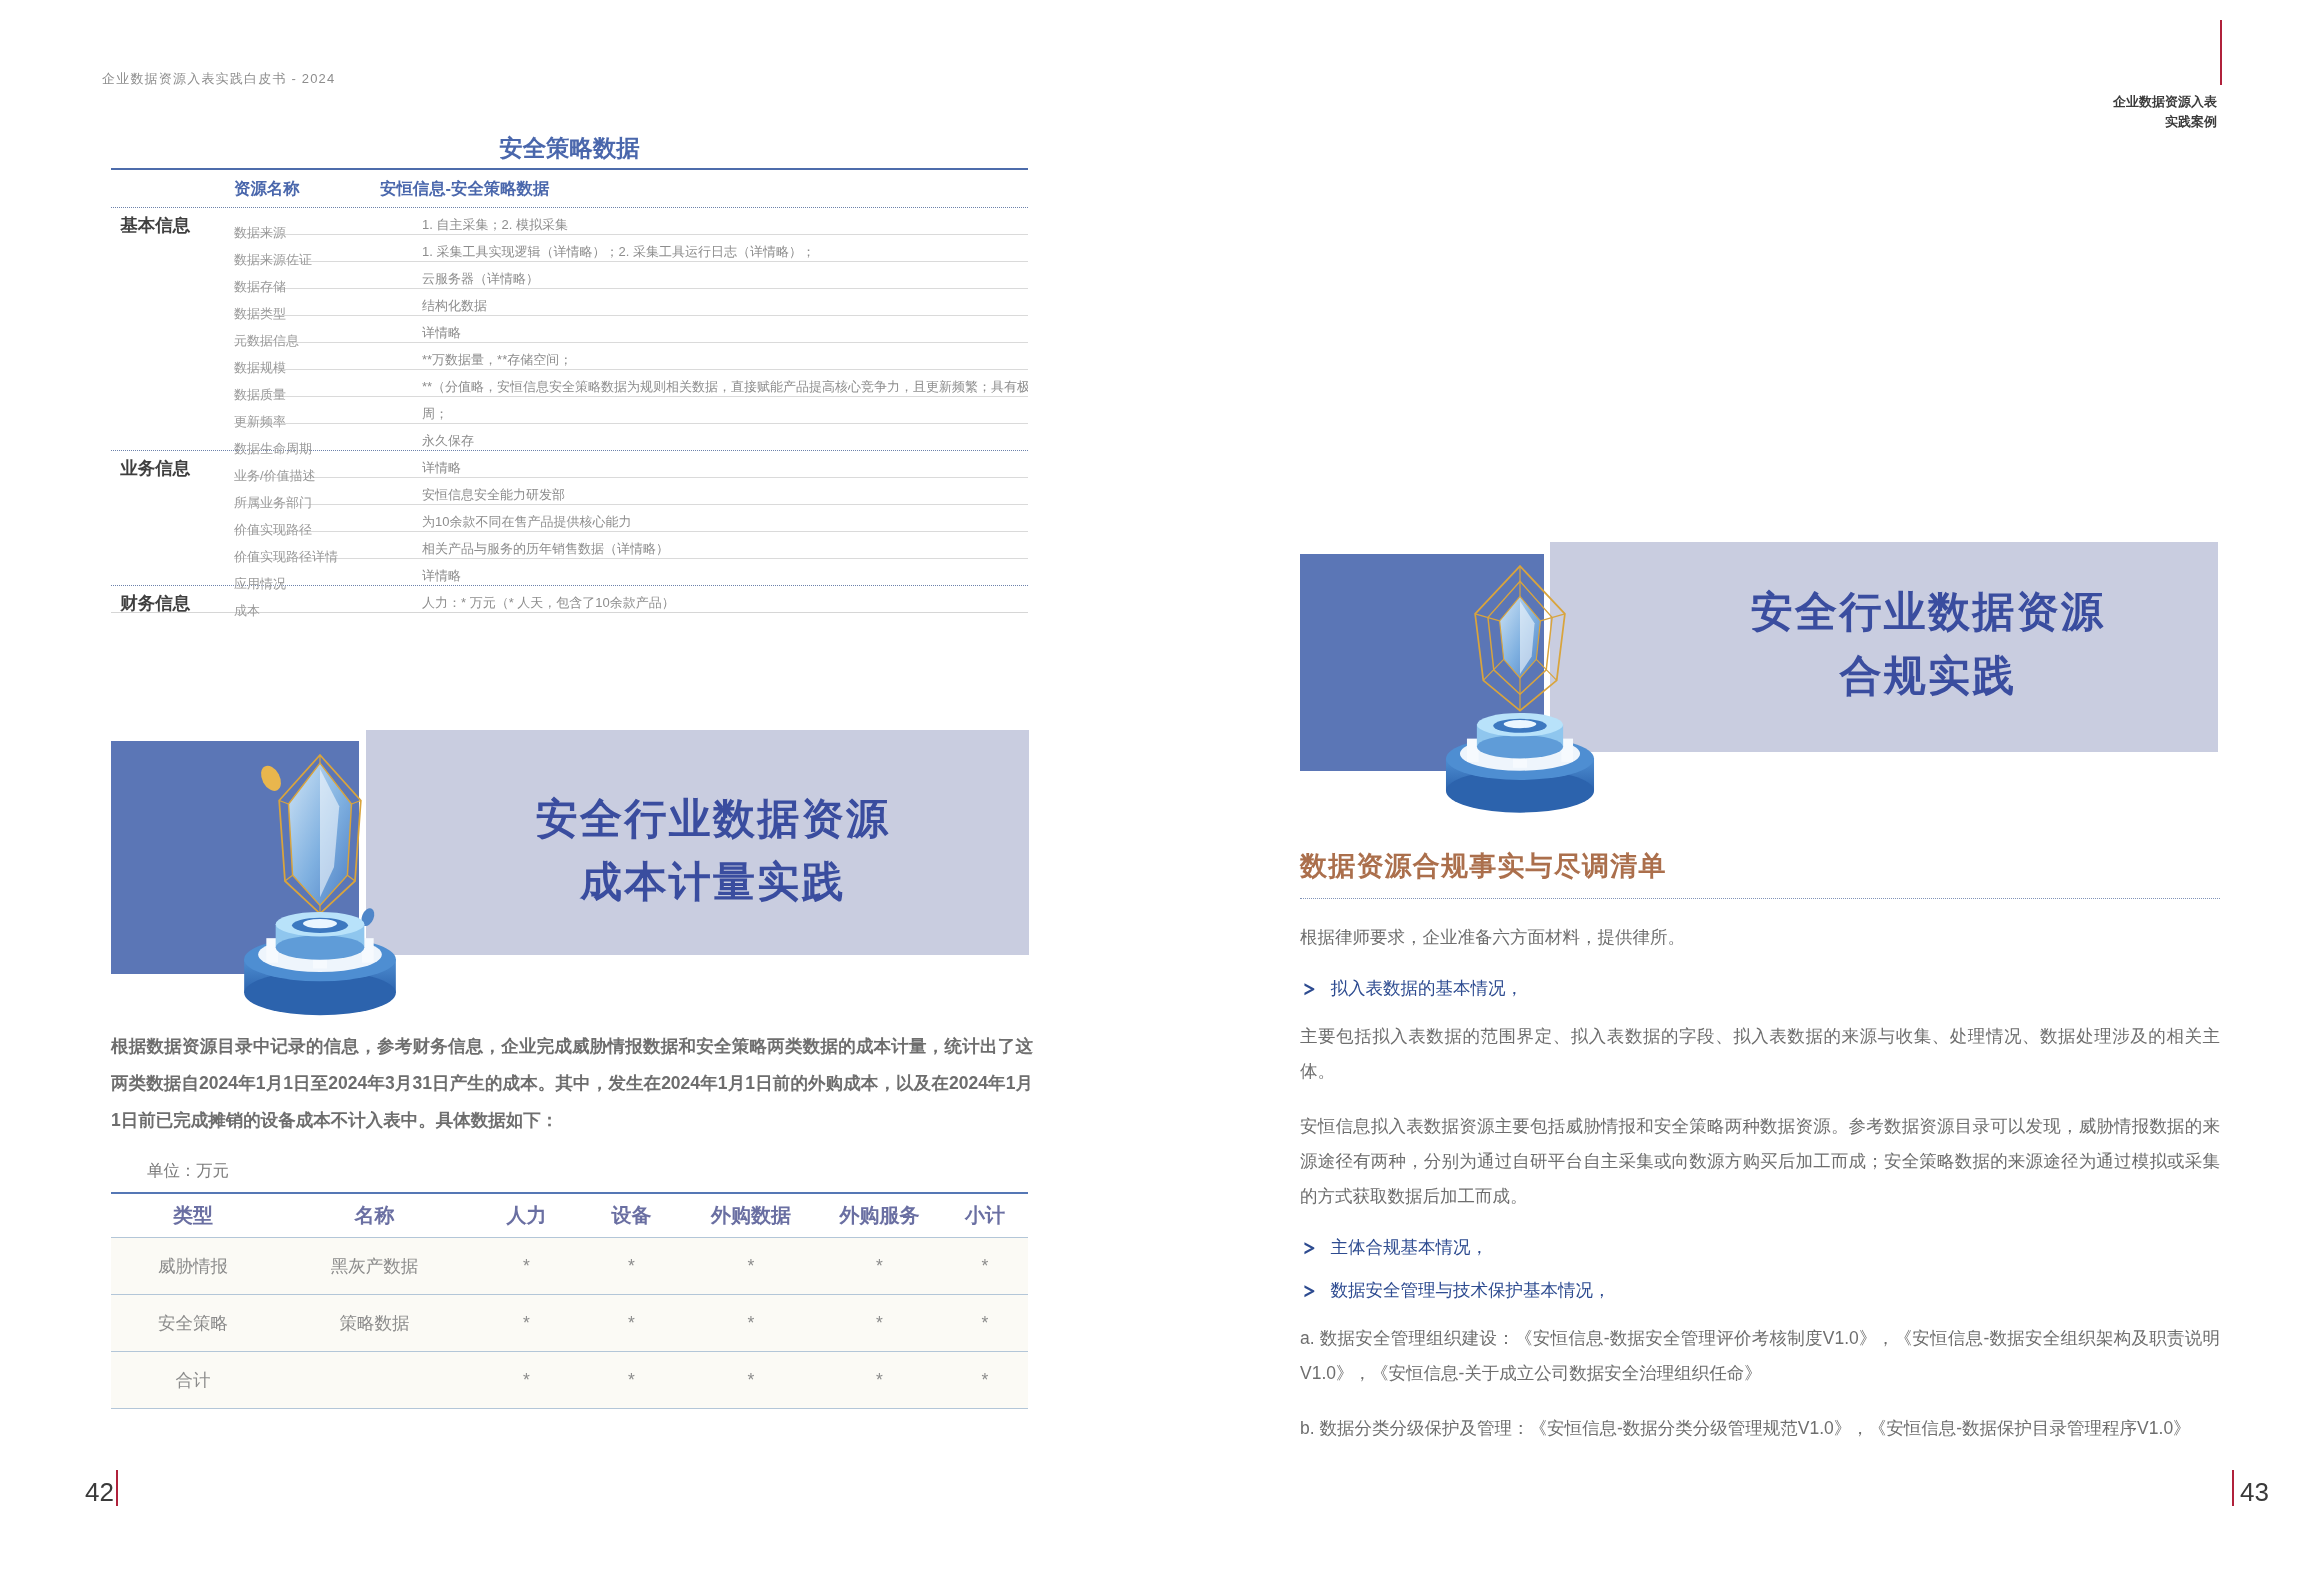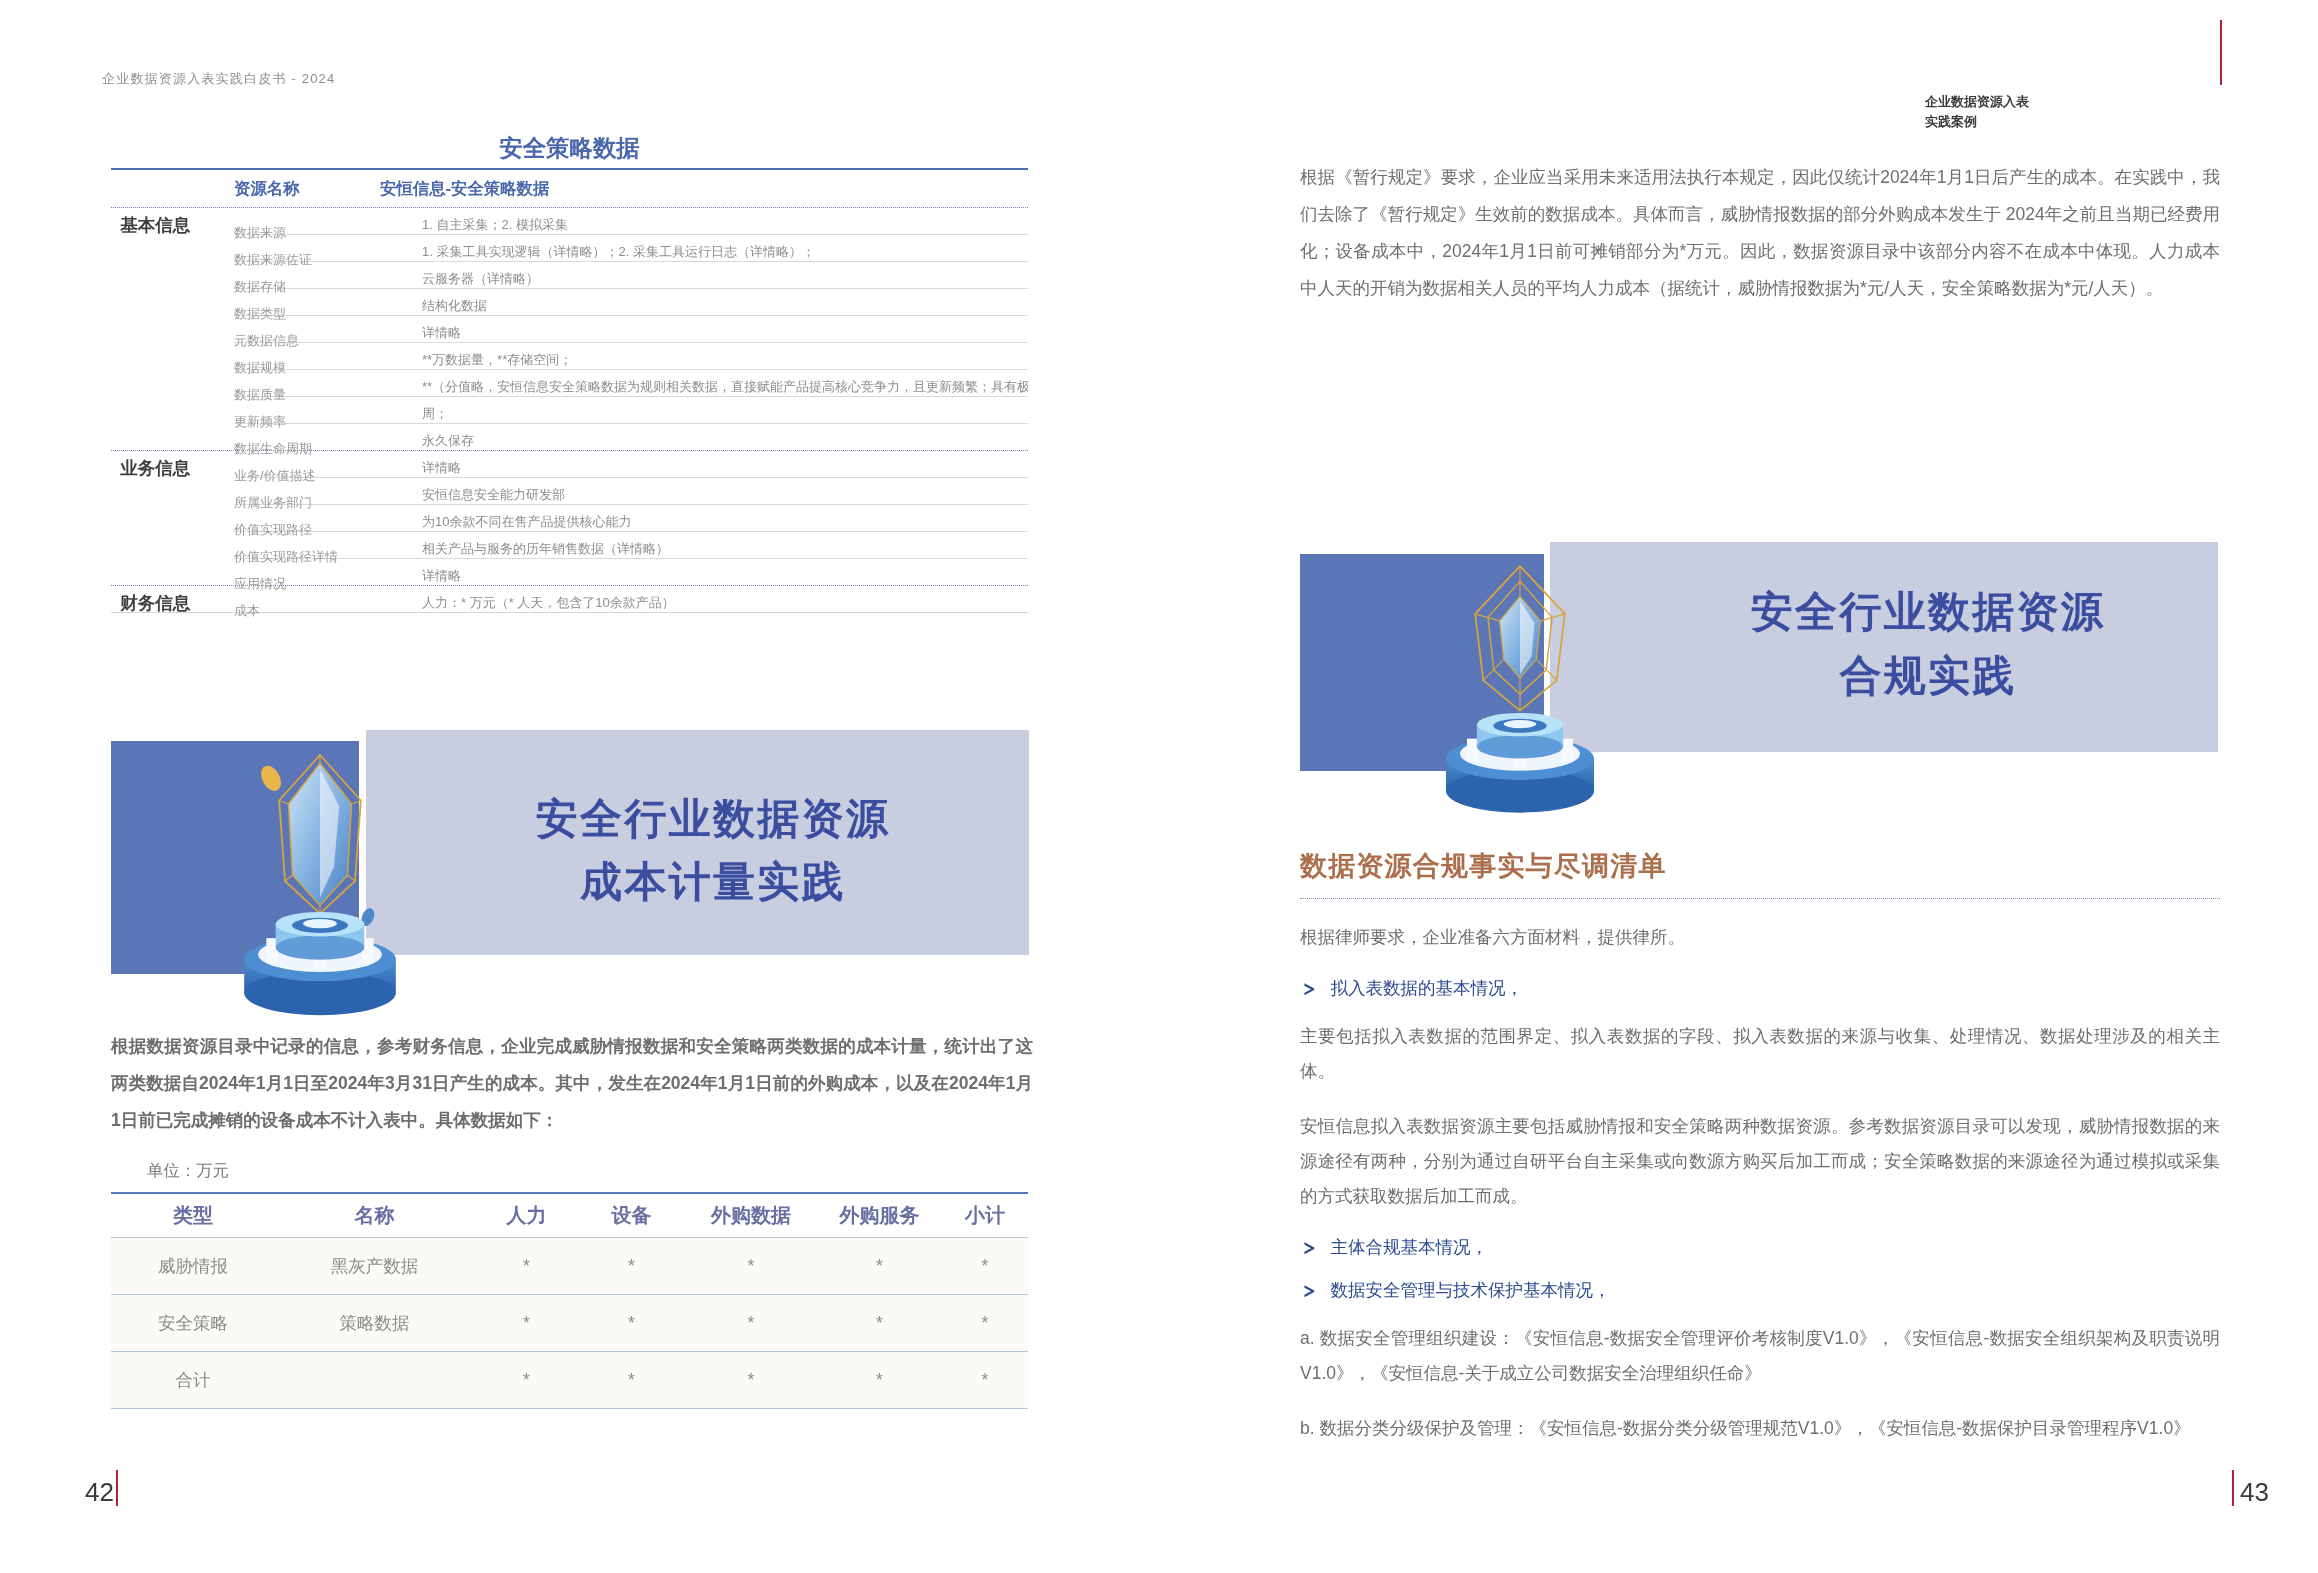--- a/index.html
+++ b/index.html
@@ -43,21 +43,21 @@
 
   .page-num{font-size:26px;color:#3a3a3a;}
   .pn-left{left:85px;top:1477px;}
   .redline{width:2.3px;background:#b0213b;}
   .rl-left{left:116px;top:1470px;height:36px;}
   .rl-right-top{left:2220px;top:20.4px;height:65px;}
   .rl-right-bottom{left:2232px;top:1470px;height:36px;}
   .pn-right{left:2240px;top:1477px;}
 
   
-  .rp-header{left:1925px;top:92px;width:292px;font-size:13px;font-weight:bold;
+  .rp-header{left:1925px;top:92px;width:292px;text-align:right;font-size:13px;font-weight:bold;
              color:#3c3c3c;line-height:20px;}
   .para-r1{left:1300px;top:159px;width:920px;}
   .para-r2{left:1300px;top:326px;width:920px;}
   .banner-blue-r{left:1300px;top:554px;width:244px;height:217px;background:#5b76b6;}
   .banner-lav-r{left:1550px;top:542px;width:668px;height:210px;background:#c9cde0;}
   .banner-title-r{left:1665px;top:580px;width:526px;text-align:center;font-size:42px;font-weight:bold;
                   color:#3a4d9f;line-height:64px;letter-spacing:2.3px;}
 
   .right-col{left:1300px;top:848px;width:920px;}
   .sec-heading{margin:0 0 14px 0;font-size:27px;font-weight:bold;color:#ab6f4c;letter-spacing:1.2px;}
@@ -245,21 +245,20 @@
 
   <div class="abs page-num pn-left">42</div>
   <div class="abs redline rl-left"></div>
 
   <div class="abs redline rl-right-top"></div>
   <div class="abs rp-header">
     <div>企业数据资源入表</div>
     <div>实践案例</div>
   </div>
 
-  <p class="abs para para-r1">根据《暂行规定》要求，企业应当采用未来适用法执行本规定，因此仅统计2024年1月1日后产生的成本。在实践中，我们去除了《暂行规定》生效前的数据成本。具体而言，威胁情报数据的部分外购成本发生于 2024年之前且当期已经费用化；设备成本中，2024年1月1日前可摊销部分为*万元。因此，数据资源目录中该部分内容不在成本中体现。人力成本中人天的开销为数据相关人员的平均人力成本（据统计，威胁情报数据为*元/人天，安全策略数据为*元/人天）。</p>
 
   <div class="abs banner-blue-r"></div>
   <div class="abs banner-lav-r"></div>
   <div class="abs banner-title-r">
     <div>安全行业数据资源</div>
     <div>合规实践</div>
   </div>
   <svg class="abs gem-r" width="204" height="257" viewBox="0 0 350 440">
     <defs>
       <linearGradient id="gemB" x1="0" y1="0" x2="1" y2="1">

